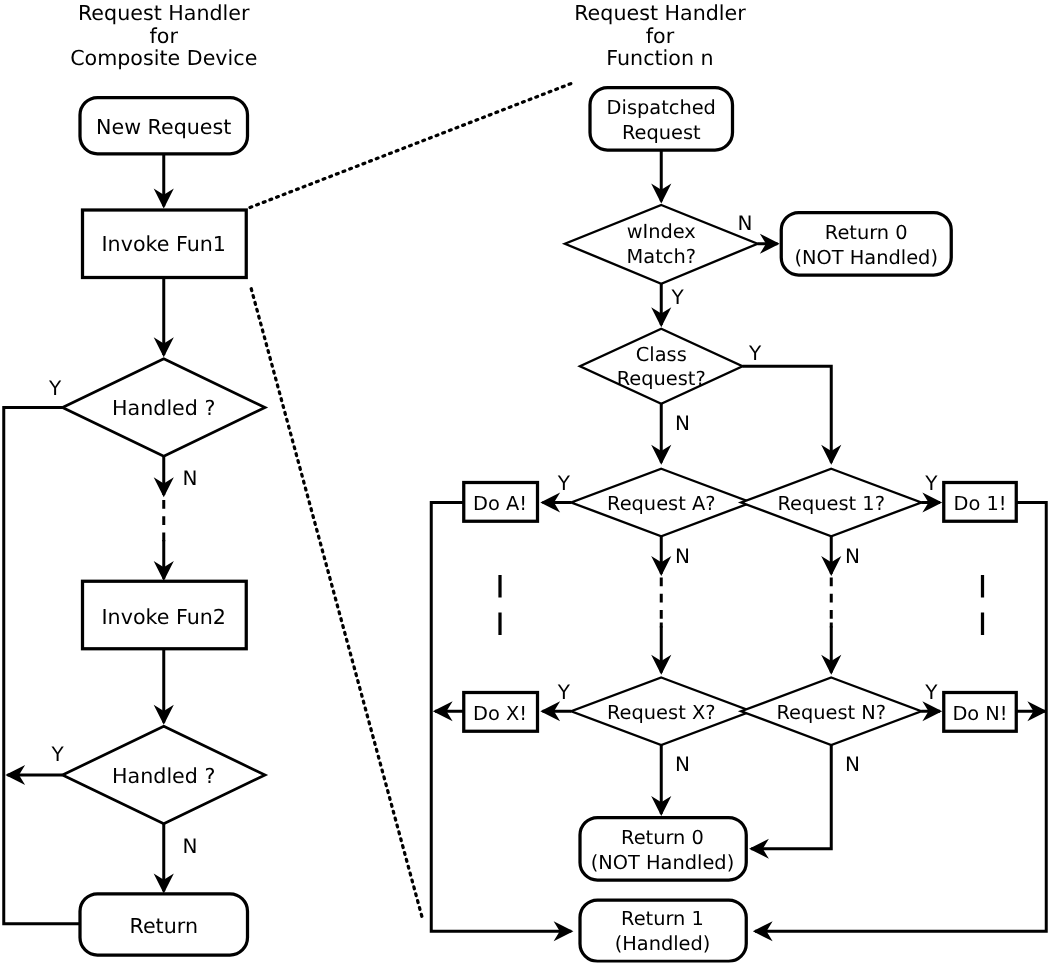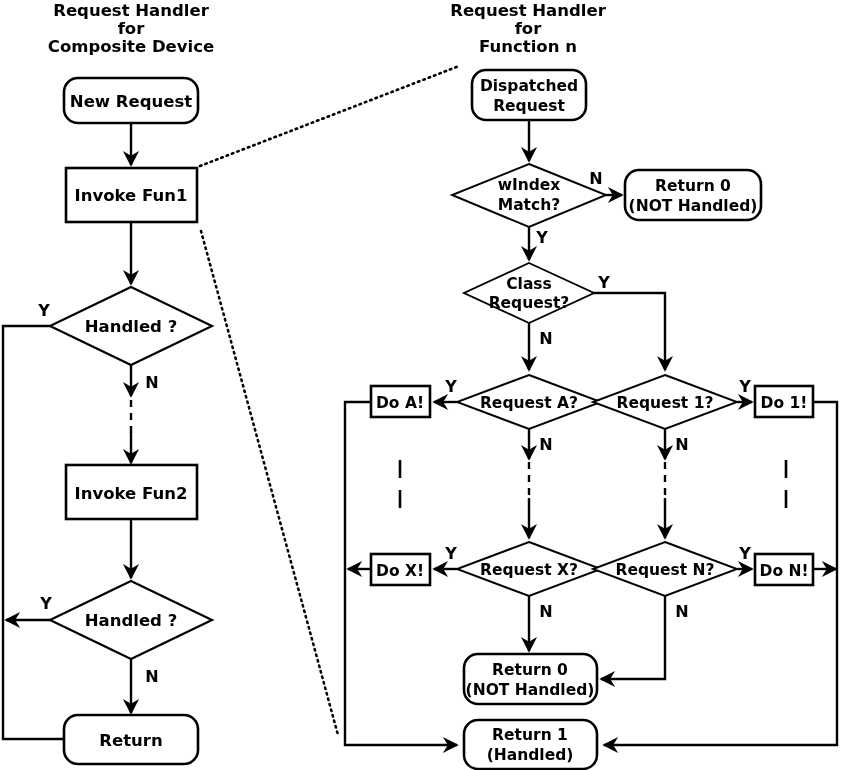--- a/index.html
+++ b/index.html
@@ -1,18 +1,18 @@
 <!DOCTYPE html>
 <html><head>
 <meta charset="utf-8">
 <style>
   html,body{margin:0;padding:0;background:#ffffff;}
   body{width:846px;height:770px;overflow:hidden;
        font-family:"DejaVu Sans", sans-serif;}
-  #stage{position:relative;width:846px;height:770px;font-weight:bold;}
+  #stage{position:relative;width:846px;height:770px;}
   svg{display:block;}
   .shape{fill:#ffffff;stroke:#000000;}
   .term{stroke-width:2.6;}
   .proc{stroke-width:2.6;}
   .dec{stroke-width:2.2;}
   .dec-thin{stroke-width:1.9;}
   .ln{stroke:#000000;stroke-width:2.4;fill:none;}
   .ln-dash{stroke:#000000;stroke-width:2.4;fill:none;stroke-dasharray:7 6;}
   .ln-dot{stroke:#000000;stroke-width:2.6;fill:none;
           stroke-dasharray:1.5 4.2;stroke-linecap:round;}

